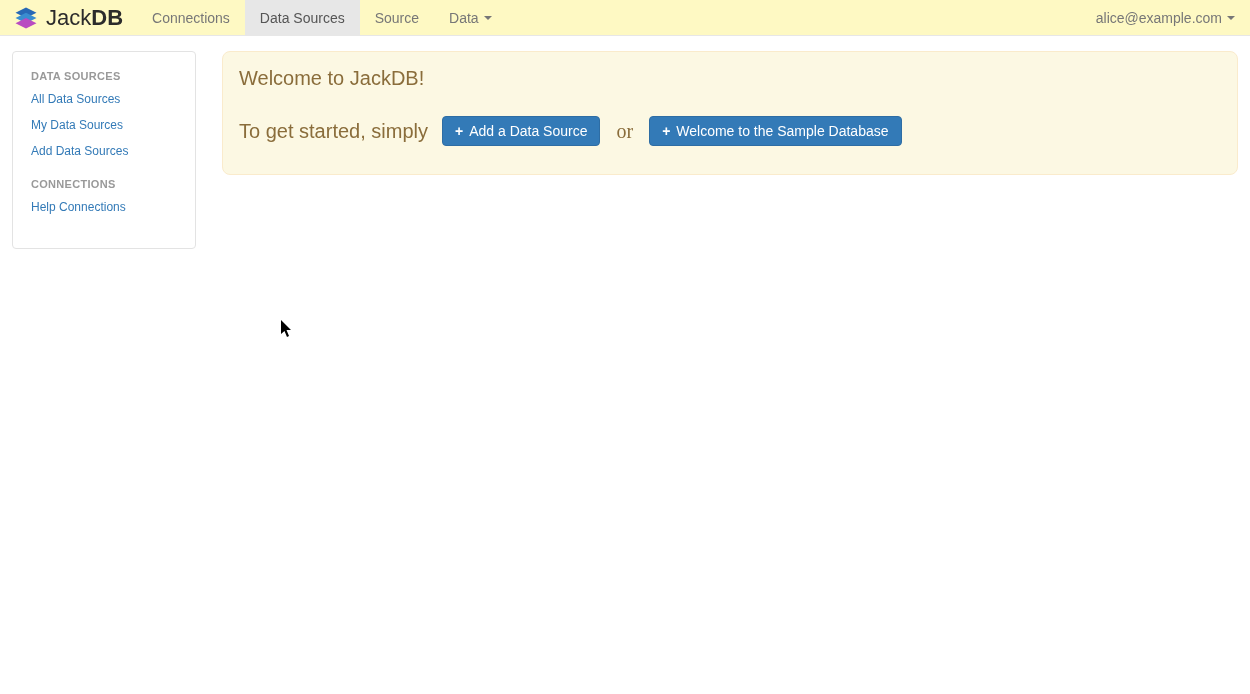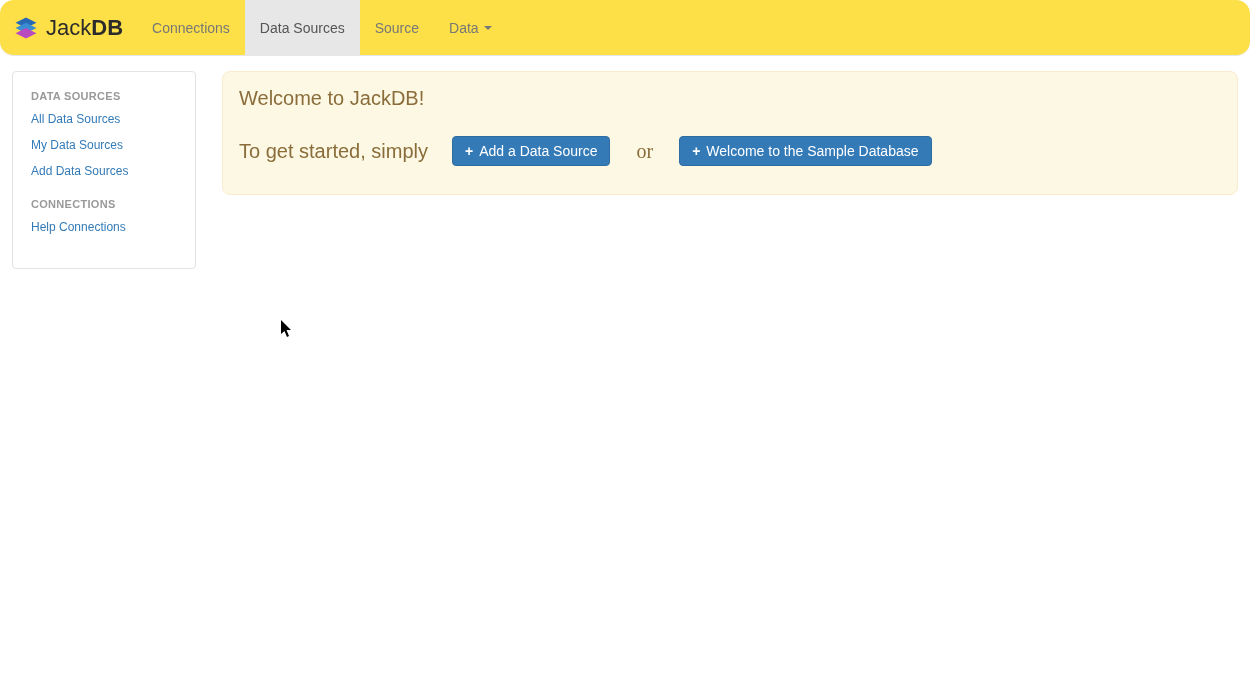--- a/index.html
+++ b/index.html
@@ -6,26 +6,25 @@
     body {
       font-family: "Helvetica Neue", Helvetica, Arial, sans-serif;
       font-size: 14px;
       color: #333;
       background: #fff;
       width: 1250px;
       height: 694px;
       overflow: hidden;
     }
     .navbar {
-      height: 56px;
+      height: 36px;
       border-bottom: 1px solid #e7e7e7;
       display: flex;
       align-items: stretch;
-      background: #fde047;
-      border-radius: 14px;
+      background: #fef9c3;
     }
     .navbar-brand {
       display: flex;
       align-items: center;
       padding: 0 14px 0 12px;
       font-size: 22px;
       font-weight: 400;
       color: #2b2b2b;
       cursor: pointer;
     }
@@ -112,21 +111,21 @@
       font-size: 20px;
       font-weight: 400;
       margin-bottom: 26px;
     }
     .welcome-line {
       font-size: 20px;
       font-weight: 400;
       display: flex;
       align-items: center;
       flex-wrap: wrap;
-      gap: 24px;
+      gap: 14px;
     }
     .btn-primary {
       display: inline-flex;
       align-items: center;
       background: #337ab7;
       color: #fff;
       border: 1px solid #2e6da4;
       border-radius: 4px;
       padding: 6px 12px;
       font-size: 14px;
@@ -172,20 +171,24 @@
         <span>Data Sources</span>
       </li>
     <li class="nav-item">
         <span>Source</span>
       </li>
     <li class="nav-item">
         <span>Data</span>
         <span class="caret"></span>
       </li>
   </ul>
+  <div class="navbar-right">
+    <span>alice@example.com</span>
+    <span class="caret"></span>
+  </div>
 </div>
 
 <div class="container">
   <div class="sidebar">
     <div class="sidebar-section">
       <div class="sidebar-heading">DATA SOURCES</div>
       <a class="sidebar-link">All Data Sources</a>
       <a class="sidebar-link">My Data Sources</a>
       <a class="sidebar-link">Add Data Sources</a>
     </div>

